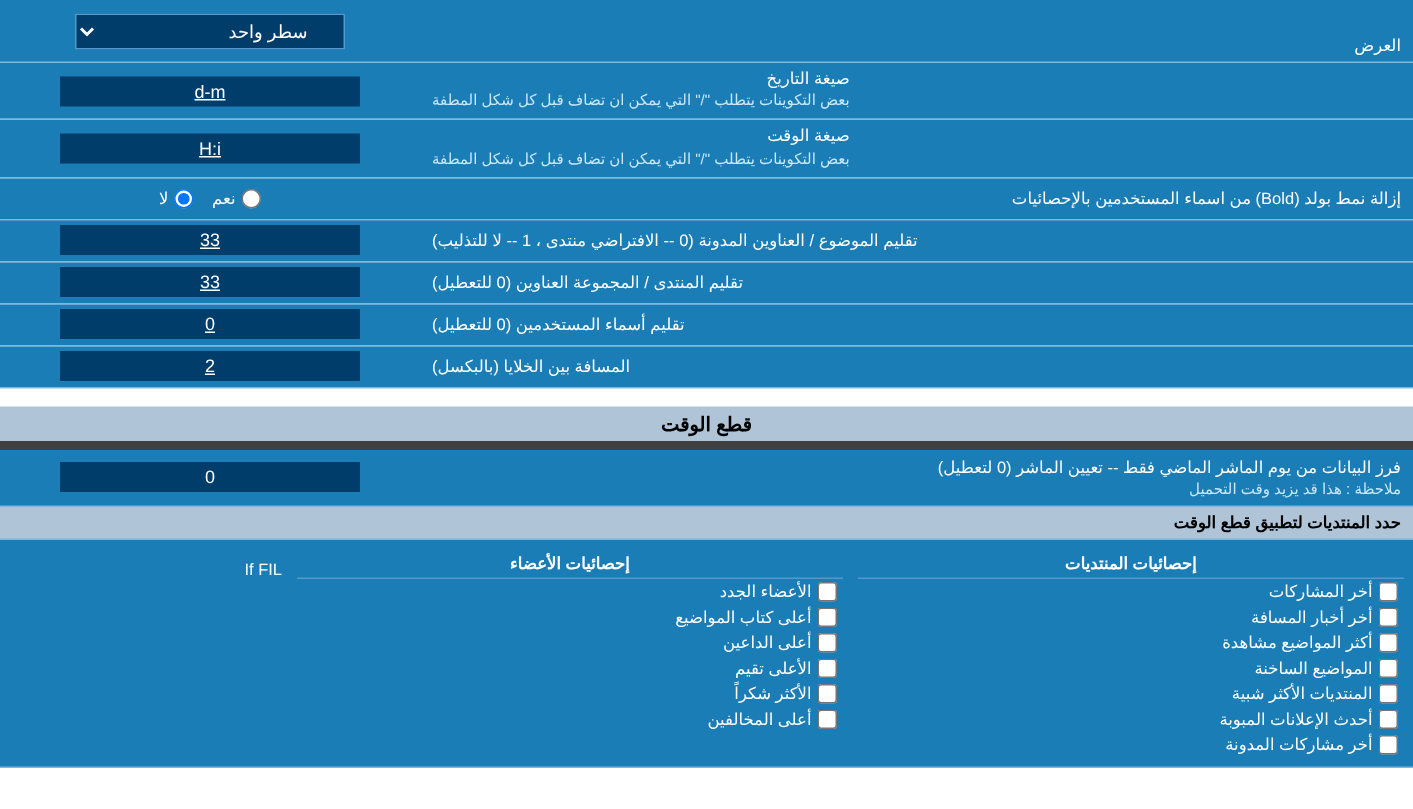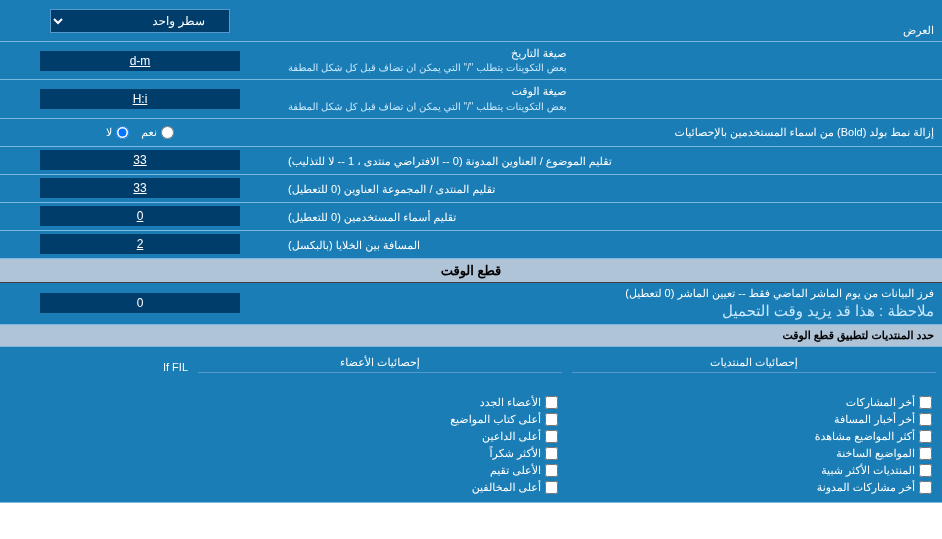--- a/index.html
+++ b/index.html
@@ -60,21 +60,22 @@
       text-decoration: underline;
     }
 
     .section-header {
       background: #b0c4d8;
       color: #000;
       text-align: center;
       padding: 4px;
       font-weight: bold;
       font-size: 13px;
-      border-bottom: 1px solid #404040;
+      border-bottom: 6px solid #404040;
+      margin-top: 12px;
     }
 
     
     .top-row {
       display: flex;
       align-items: center;
       border-bottom: 1px solid #7ab8e0;
       background: #1a7db5;
       min-height: 28px;
     }
@@ -163,26 +164,26 @@
       padding: 6px;
       gap: 10px;
     }
 
     .bottom-col {
       flex: 1;
     }
 
     .bottom-col-header {
       color: #fff;
-      font-weight: normal;
+      font-weight: bold;
       text-align: center;
       padding: 3px;
       font-size: 11px;
       border-bottom: 1px solid #5599cc;
-      margin-bottom: 21px;
+      margin-bottom: 0;
     }
 
     .checkbox-item {
       display: flex;
       align-items: center;
       gap: 4px;
       color: #fff;
       font-size: 11px;
       padding: 2px 4px;
       direction: rtl;
@@ -205,21 +206,21 @@
       color: #fff;
       text-align: right;
       padding: 4px 8px;
       font-size: 11px;
       display: flex;
       flex-direction: column;
       justify-content: center;
     }
 
     .time-cutoff-label small {
-      font-size: 15px;
+      font-size: 10px;
       color: #c8e8ff;
       display: block;
       margin-top: 2px;
     }
 
     .time-cutoff-input {
       width: 280px;
       display: flex;
       align-items: center;
       justify-content: center;
@@ -364,20 +365,24 @@
       <div class="checkbox-item">
         <input type="checkbox" style="">
         <span>المواضيع الساخنة</span>
       </div>
       <div class="checkbox-item">
         <input type="checkbox" style="">
         <span>المنتديات الأكثر شبية</span>
       </div>
       <div class="checkbox-item">
         <input type="checkbox" style="">
+        <span>أحدث الإعلانات المبوبة</span>
+      </div>
+      <div class="checkbox-item">
+        <input type="checkbox" style="">
         <span>أخر مشاركات المدونة</span>
       </div>
     </div>
 
     <div class="bottom-col">
       <div class="bottom-col-header">
         <span>إحصائيات الأعضاء</span>
       </div>
       <div class="checkbox-item">
         <input type="checkbox" style="">
@@ -386,25 +391,25 @@
       <div class="checkbox-item">
         <input type="checkbox" style="">
         <span>أعلى كتاب المواضيع</span>
       </div>
       <div class="checkbox-item">
         <input type="checkbox" style="">
         <span>أعلى الداعين</span>
       </div>
       <div class="checkbox-item">
         <input type="checkbox" style="">
+        <span>الأعلى تقيم</span>
+      </div>
+      <div class="checkbox-item">
+        <input type="checkbox" style="">
         <span>الأكثر شكراً</span>
-      </div>
-      <div class="checkbox-item">
-        <input type="checkbox" style="">
-        <span>الأعلى تقيم</span>
       </div>
       <div class="checkbox-item">
         <input type="checkbox" style="">
         <span>أعلى المخالفين</span>
       </div>
     </div>
 
     <div class="bottom-col" style="flex: 0.5; color: #fff; font-size: 11px; padding-top: 8px; text-align: right;">
       <span>If FIL</span>
     </div>

